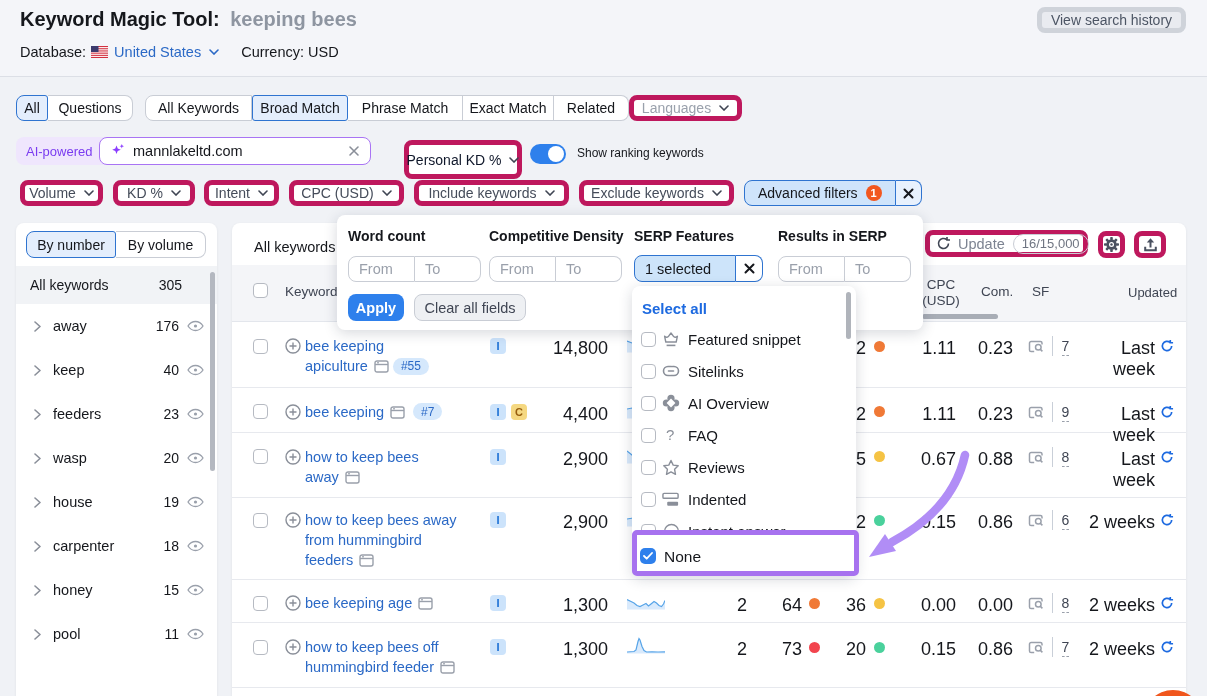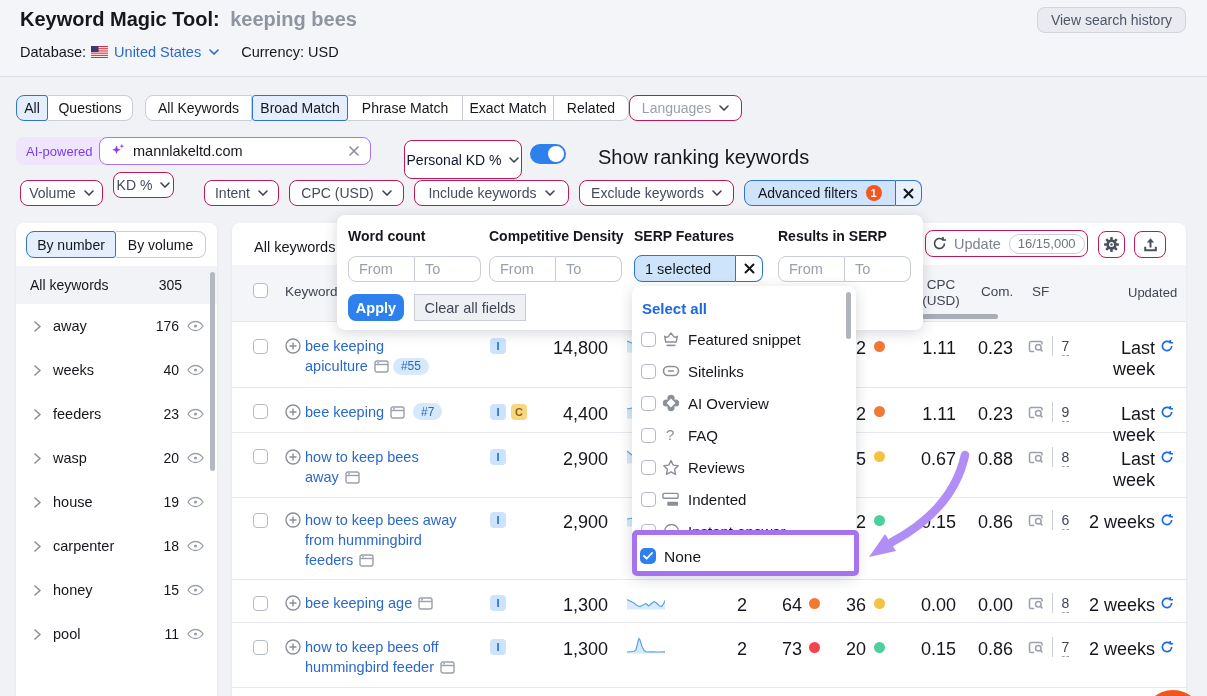--- a/index.html
+++ b/index.html
@@ -1,20 +1,20 @@
 <!DOCTYPE html>
 <html><head>
 <meta charset="utf-8">
 <style>
 *{margin:0;padding:0;box-sizing:border-box}
 html,body{width:1207px;height:696px;overflow:hidden}
 body{font-family:"Liberation Sans",sans-serif;background:#f0f2f6;position:relative;color:#15171c}
 .abs{position:absolute}
 .flex{display:flex;align-items:center}
-.btn{background:#fff;border:1px solid #be185d;border-radius:8px;display:flex;align-items:center;justify-content:center;font-size:14px;color:#454c5a;white-space:nowrap}
+.btn{background:#fff;border:5px solid #be185d;border-radius:8px;display:flex;align-items:center;justify-content:center;font-size:14px;color:#454c5a;white-space:nowrap}
 .btn svg,.flex svg{flex:0 0 auto}
 .chev{width:10px;height:6px;margin-left:8px;flex:0 0 auto}
 .seg{display:flex}
 .seg>div{background:#fff;border:1px solid #c9cdd5;border-left-width:0;display:flex;align-items:center;justify-content:center;font-size:14px;color:#15171c;white-space:nowrap}
 .seg>div:first-child{border-left-width:1px;border-radius:8px 0 0 8px}
 .seg>div:last-child{border-radius:0 8px 8px 0}
 .seg>div.on{background:#e4eefc;border:1.5px solid #2f74d0;border-radius:3px}
 .seg>div.on:first-child{border-radius:8px 3px 3px 8px}
 .cbx{width:15px;height:15px;border:1px solid #b6bac2;border-radius:4px;background:#fff}
 .dot{width:11px;height:11px;border-radius:50%;display:inline-block}
@@ -86,26 +86,26 @@
   <svg width="12" height="12" viewBox="0 0 12 12" style="margin-left:auto">
       <path d="M2 2l8 8M10 2l-8 8" stroke="#8a8f99" stroke-width="1.6" stroke-linecap="round"></path>
     </svg>
 </div>
 <div class="btn abs" style="left:404px;top:140px;width:118px;height:39px;color:#0f172a">Personal KD %<svg class="chev" viewBox="0 0 10 6">
       <path d="M1 1l4 4 4-4" fill="none" stroke="#3f4553" stroke-width="1.6" stroke-linecap="round"></path>
     </svg></div>
 <div class="abs" style="left:530px;top:144px;width:36px;height:20px;border-radius:10px;background:#2e80ec">
   <div class="abs" style="right:2px;top:2px;width:16px;height:16px;border-radius:50%;background:#fff"></div>
 </div>
-<div class="abs" style="left:598px;top:146px;font-size:20px">Show ranking keywords</div>
+<div class="abs" style="left:577px;top:146px;font-size:12px">Show ranking keywords</div>
 
 <div class="btn abs" style="left:20px;top:180px;width:83px;height:26px">Volume<svg class="chev" viewBox="0 0 10 6">
       <path d="M1 1l4 4 4-4" fill="none" stroke="#3f4553" stroke-width="1.6" stroke-linecap="round"></path>
     </svg></div>
-<div class="btn abs" style="left:113px;top:172px;width:61px;height:26px">KD %<svg class="chev" viewBox="0 0 10 6">
+<div class="btn abs" style="left:113px;top:180px;width:82px;height:26px">KD %<svg class="chev" viewBox="0 0 10 6">
       <path d="M1 1l4 4 4-4" fill="none" stroke="#3f4553" stroke-width="1.6" stroke-linecap="round"></path>
     </svg></div>
 <div class="btn abs" style="left:204px;top:180px;width:75px;height:26px">Intent<svg class="chev" viewBox="0 0 10 6">
       <path d="M1 1l4 4 4-4" fill="none" stroke="#3f4553" stroke-width="1.6" stroke-linecap="round"></path>
     </svg></div>
 <div class="btn abs" style="left:289px;top:180px;width:115px;height:26px">CPC (USD)<svg class="chev" viewBox="0 0 10 6">
       <path d="M1 1l4 4 4-4" fill="none" stroke="#3f4553" stroke-width="1.6" stroke-linecap="round"></path>
     </svg></div>
 <div class="btn abs" style="left:414px;top:180px;width:155px;height:26px">Include keywords<svg class="chev" viewBox="0 0 10 6">
       <path d="M1 1l4 4 4-4" fill="none" stroke="#3f4553" stroke-width="1.6" stroke-linecap="round"></path>
@@ -142,21 +142,21 @@
         <span class="ct">176</span>
         <svg width="17" height="12" viewBox="0 0 17 12">
           <path d="M1 6s2.8-4.5 7.5-4.5S16 6 16 6s-2.8 4.5-7.5 4.5S1 6 1 6z" fill="none" stroke="#9aa0ab" stroke-width="1.3"></path>
           <circle cx="8.5" cy="6" r="1.6" fill="#9aa0ab"></circle>
         </svg>
       </div>
       <div class="srow">
         <svg width="7" height="11" viewBox="0 0 7 11">
           <path d="M1 1l5 4.5L1 10" fill="none" stroke="#8a8f99" stroke-width="1.6" stroke-linecap="round" stroke-linejoin="round"></path>
         </svg>
-        <span class="nm">weeks</span>
+        <span class="nm">keep</span>
         <span class="ct">40</span>
         <svg width="17" height="12" viewBox="0 0 17 12">
           <path d="M1 6s2.8-4.5 7.5-4.5S16 6 16 6s-2.8 4.5-7.5 4.5S1 6 1 6z" fill="none" stroke="#9aa0ab" stroke-width="1.3"></path>
           <circle cx="8.5" cy="6" r="1.6" fill="#9aa0ab"></circle>
         </svg>
       </div>
       <div class="srow">
         <svg width="7" height="11" viewBox="0 0 7 11">
           <path d="M1 1l5 4.5L1 10" fill="none" stroke="#8a8f99" stroke-width="1.6" stroke-linecap="round" stroke-linejoin="round"></path>
         </svg>
@@ -516,21 +516,21 @@
     <svg width="11" height="11" viewBox="0 0 11 11">
         <path d="M1.5 1.5l8 8M9.5 1.5l-8 8" stroke="#15171c" stroke-width="2" stroke-linecap="round"></path>
       </svg>
   </div>
 </div>
 <div class="abs flex" style="left:778px;top:256px">
   <div class="flex" style="width:67px;height:26px;border:1px solid #c9cdd5;border-radius:8px 0 0 8px;padding:0 10px;font-size:14.5px;color:#9aa0ab;background:#fff">From</div>
   <div class="flex" style="width:66px;height:26px;border:1px solid #c9cdd5;border-left:none;border-radius:0 8px 8px 0;padding:0 10px;font-size:14.5px;color:#9aa0ab;background:#fff">To</div>
 </div>
 <div class="abs flex" style="left:348px;top:294px;width:56px;height:27px;background:#2e80ec;border-radius:8px;color:#fff;font-size:14.5px;font-weight:bold;justify-content:center">Apply</div>
-<div class="abs flex" style="left:414px;top:294px;width:112px;height:27px;background:#eef0f3;border:1px solid #c9cdd5;border-radius:0;color:#3f4553;font-size:14.5px;justify-content:center">Clear all fields</div>
+<div class="abs flex" style="left:414px;top:294px;width:112px;height:27px;background:#eef0f3;border:1px solid #c9cdd5;border-radius:8px;color:#3f4553;font-size:14.5px;justify-content:center">Clear all fields</div>
 
 <div class="abs" style="left:632px;top:286px;width:224px;height:290px;background:#fff;border-radius:8px;box-shadow:0 3px 14px rgba(30,40,60,.18)">
   <div class="abs" style="left:10px;top:14px;font-size:15px;font-weight:bold;color:#1d6ae0">Select all</div>
   <div class="abs" style="left:214px;top:6px;width:5px;height:47px;background:#b0b4bb;border-radius:3px"></div>
   <div id="ditems">
       <div class="ditem" style="top:37px">
         <div class="cbx"></div>
         <div class="ico">
           <svg width="16" height="17" viewBox="0 0 16 17">
             <path d="M1.6 5.2 C2.6 6.6 4.3 6.6 5.3 5.6 L8 2 L10.7 5.6 C11.7 6.6 13.4 6.6 14.4 5.2 L13.2 11 H2.8 Z" fill="none" stroke="#8a8f99" stroke-width="1.4" stroke-linejoin="round"></path>

